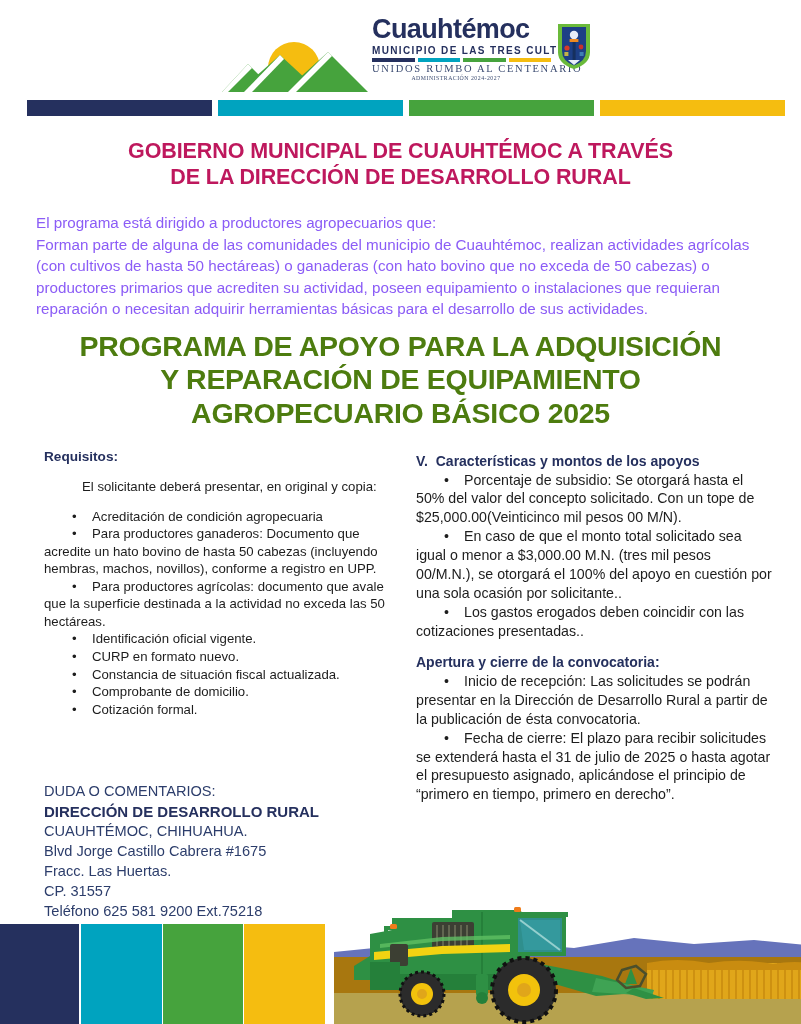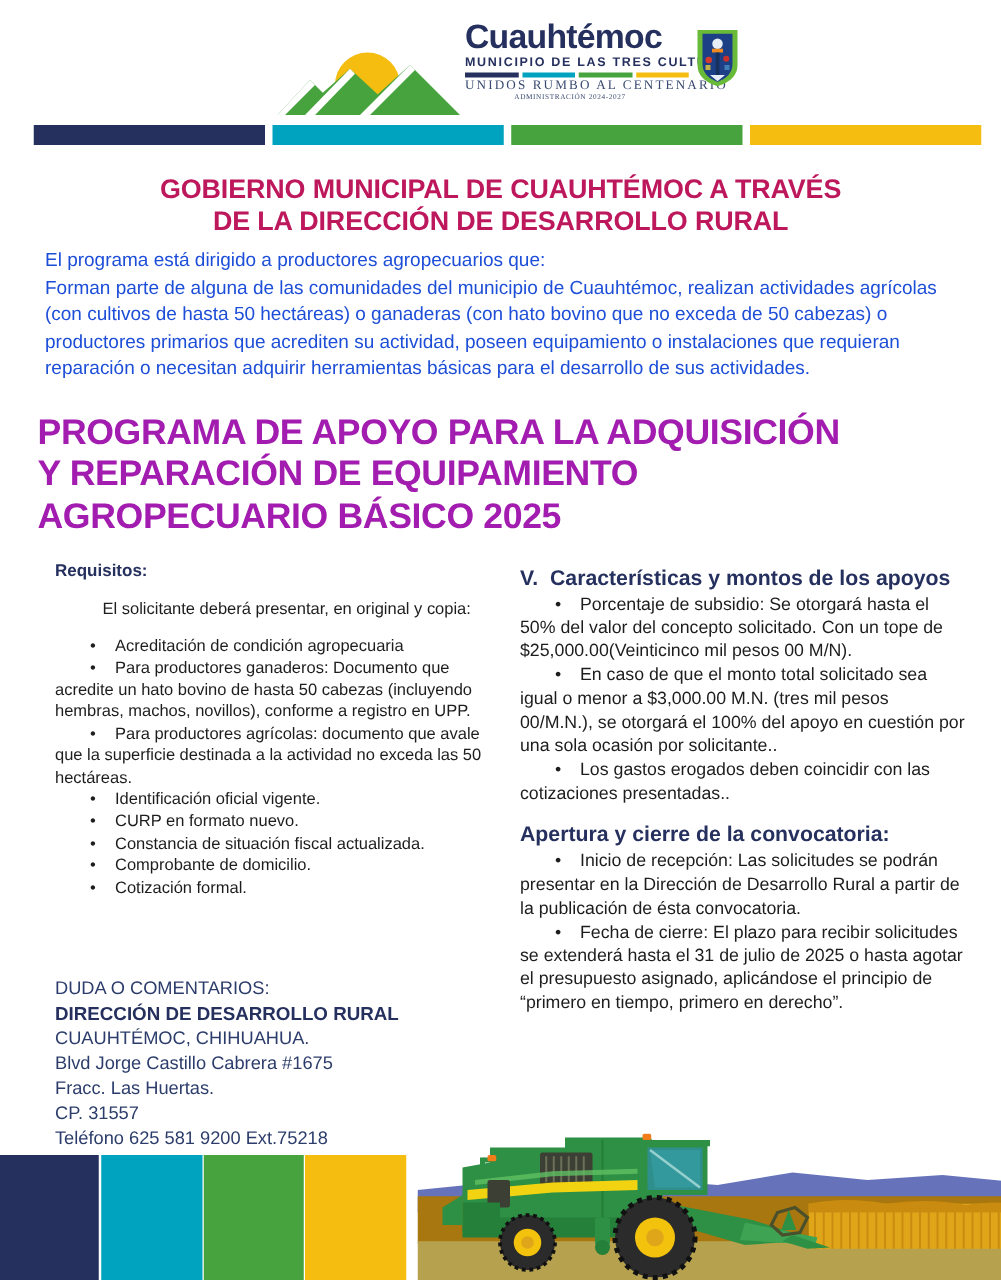--- a/index.html
+++ b/index.html
@@ -48,43 +48,43 @@
   .topbars{position:absolute;top:100px;left:0;width:801px;height:16px;}
   .topbars .b{position:absolute;top:0;height:16px;}
 
   
   .head1{
     position:absolute;top:138px;left:40px;width:721px;
     text-align:center;font-weight:bold;font-size:21.5px;line-height:1.22;
     color:#be185d;letter-spacing:-0.1px;
   }
   .intro{
-    position:absolute;top:198px;left:36px;width:730px;
-    font-size:15.2px;line-height:1.42;color:#1d4ed8;
+    position:absolute;top:212px;left:36px;width:730px;
+    font-size:15.2px;line-height:1.42;color:#8b5cf6;
   }
   .head2{
     position:absolute;top:330px;left:30px;width:741px;
-    font-weight:bold;font-size:28.5px;line-height:1.17;
-    color:#a21caf;letter-spacing:-0.3px;
+    text-align:center;font-weight:bold;font-size:28.5px;line-height:1.17;
+    color:#4d7c0f;letter-spacing:-0.3px;
   }
 
   
   .col-left{
     position:absolute;top:448px;left:44px;width:350px;
     font-size:13.2px;line-height:1.33;color:#1d1d1d;
   }
   .col-right{
     position:absolute;top:452px;left:416px;width:356px;
     font-size:14.2px;line-height:1.33;color:#1d1d1d;
   }
   .sec-h{
     font-weight:bold;color:#25305e;
   }
   .col-left .sec-h{font-size:13.6px;}
-  .col-right .sec-h{font-size:17px;}
+  .col-right .sec-h{font-size:14px;}
   .para{margin:12px;}
   .indent{text-indent:26px;}
   .bullet{
     position:relative;padding-left:0;margin:0;
   }
   .bullet .bul{display:inline-block;width:48px;text-indent:28px;}
   .spacer-md{height:13px;}
 
   .contact{
     position:absolute;top:782px;left:44px;width:350px;

